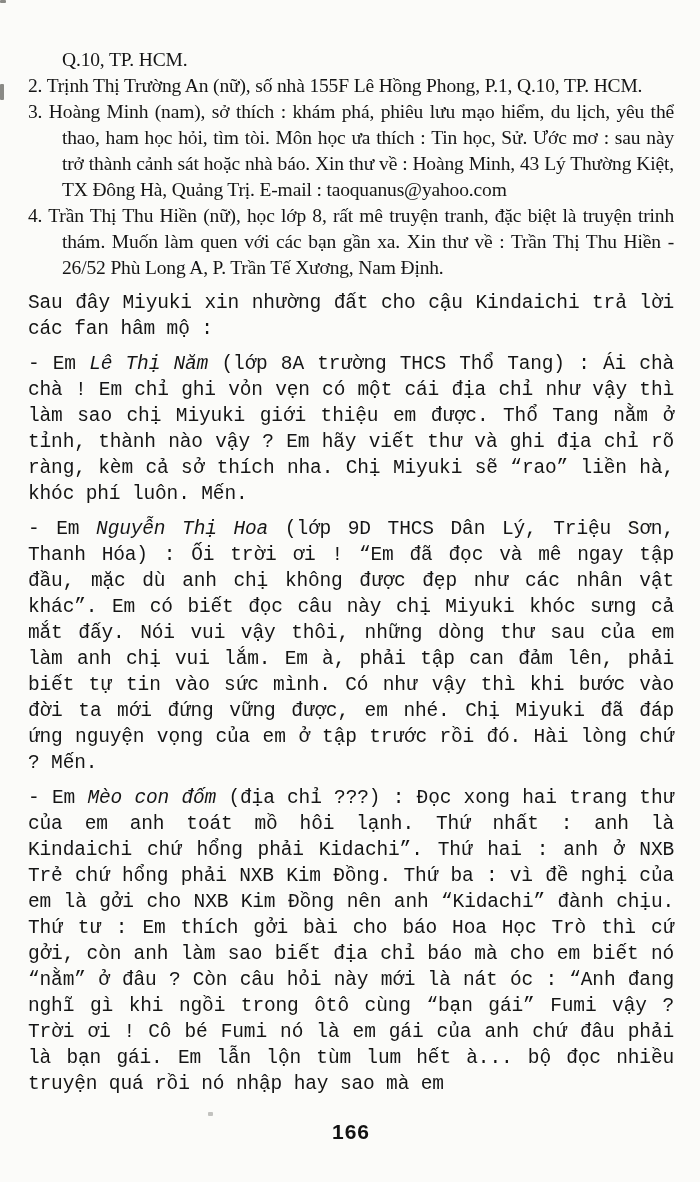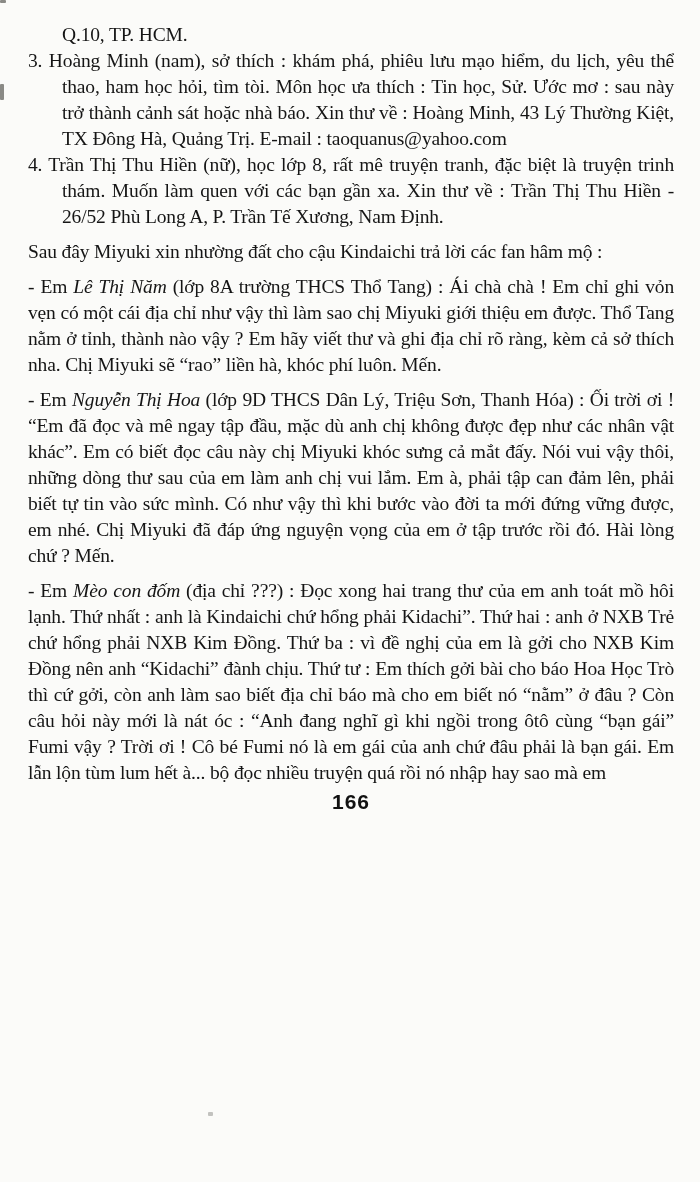--- a/index.html
+++ b/index.html
@@ -10,27 +10,27 @@
     color:#151515;
     position:relative;
     overflow:hidden;
   }
   .page{
     position:absolute;top:22px;left:28px;width:646px;
     font-size:19.5px;line-height:26px;
     text-align:justify;
     letter-spacing:-0.15px;
   }
-  .cont{padding-left:34px;}
+  .cont{padding-left:34px;margin-top:25px;}
   .item{padding-left:34px;text-indent:-34px;}
   .marker{display:inline;}
-  .para{margin:9px 0 0 0;}
+  .para{margin:9px 0 0 0;font-family:Liberation Mono, monospace;}
   .nm{font-style:italic;}
   .pageno{
-    margin-top:3px;
+    margin-top:22px;
     text-align:center;
     font-family:"Liberation Sans","DejaVu Sans",sans-serif;
     font-weight:700;font-size:21px;letter-spacing:1px;
     color:#111;
   }
   
   .speck{position:absolute;background:#8a8a86;border-radius:1px;}
   .speck.s1{left:0;top:84px;width:4px;height:16px;}
   .speck.s2{left:0;top:0;width:6px;height:3px;}
   .speck.s3{left:208px;top:1112px;width:5px;height:4px;opacity:.5;}
@@ -39,20 +39,24 @@
 <body>
 
 <div class="speck s1"></div>
 <div class="speck s2"></div>
 <div class="speck s3"></div>
 
 <div class="page">
 
   <div class="cont">Q.10, TP. HCM.</div>
 
+  <div class="item">
+    <span class="marker">2.</span>
+    <span>Trịnh Thị Trường An (nữ), số nhà 155F Lê Hồng Phong, P.1, Q.10, TP. HCM.</span>
+  </div>
 
   <div class="item">
     <span class="marker">3.</span>
     <span>Hoàng Minh (nam), sở thích : khám phá, phiêu lưu mạo hiểm, du lịch, yêu thể thao, ham học hỏi, tìm tòi. Môn học ưa thích : Tin học, Sử. Ước mơ : sau này trở thành cảnh sát hoặc nhà báo. Xin thư về : Hoàng Minh, 43 Lý Thường Kiệt, TX Đông Hà, Quảng Trị. E-mail : taoquanus@yahoo.com</span>
   </div>
 
   <div class="item">
     <span class="marker">4.</span>
     <span>Trần Thị Thu Hiền (nữ), học lớp 8, rất mê truyện tranh, đặc biệt là truyện trinh thám. Muốn làm quen với các bạn gần xa. Xin thư về : Trần Thị Thu Hiền - 26/52 Phù Long A, P. Trần Tế Xương, Nam Định.</span>
   </div>

